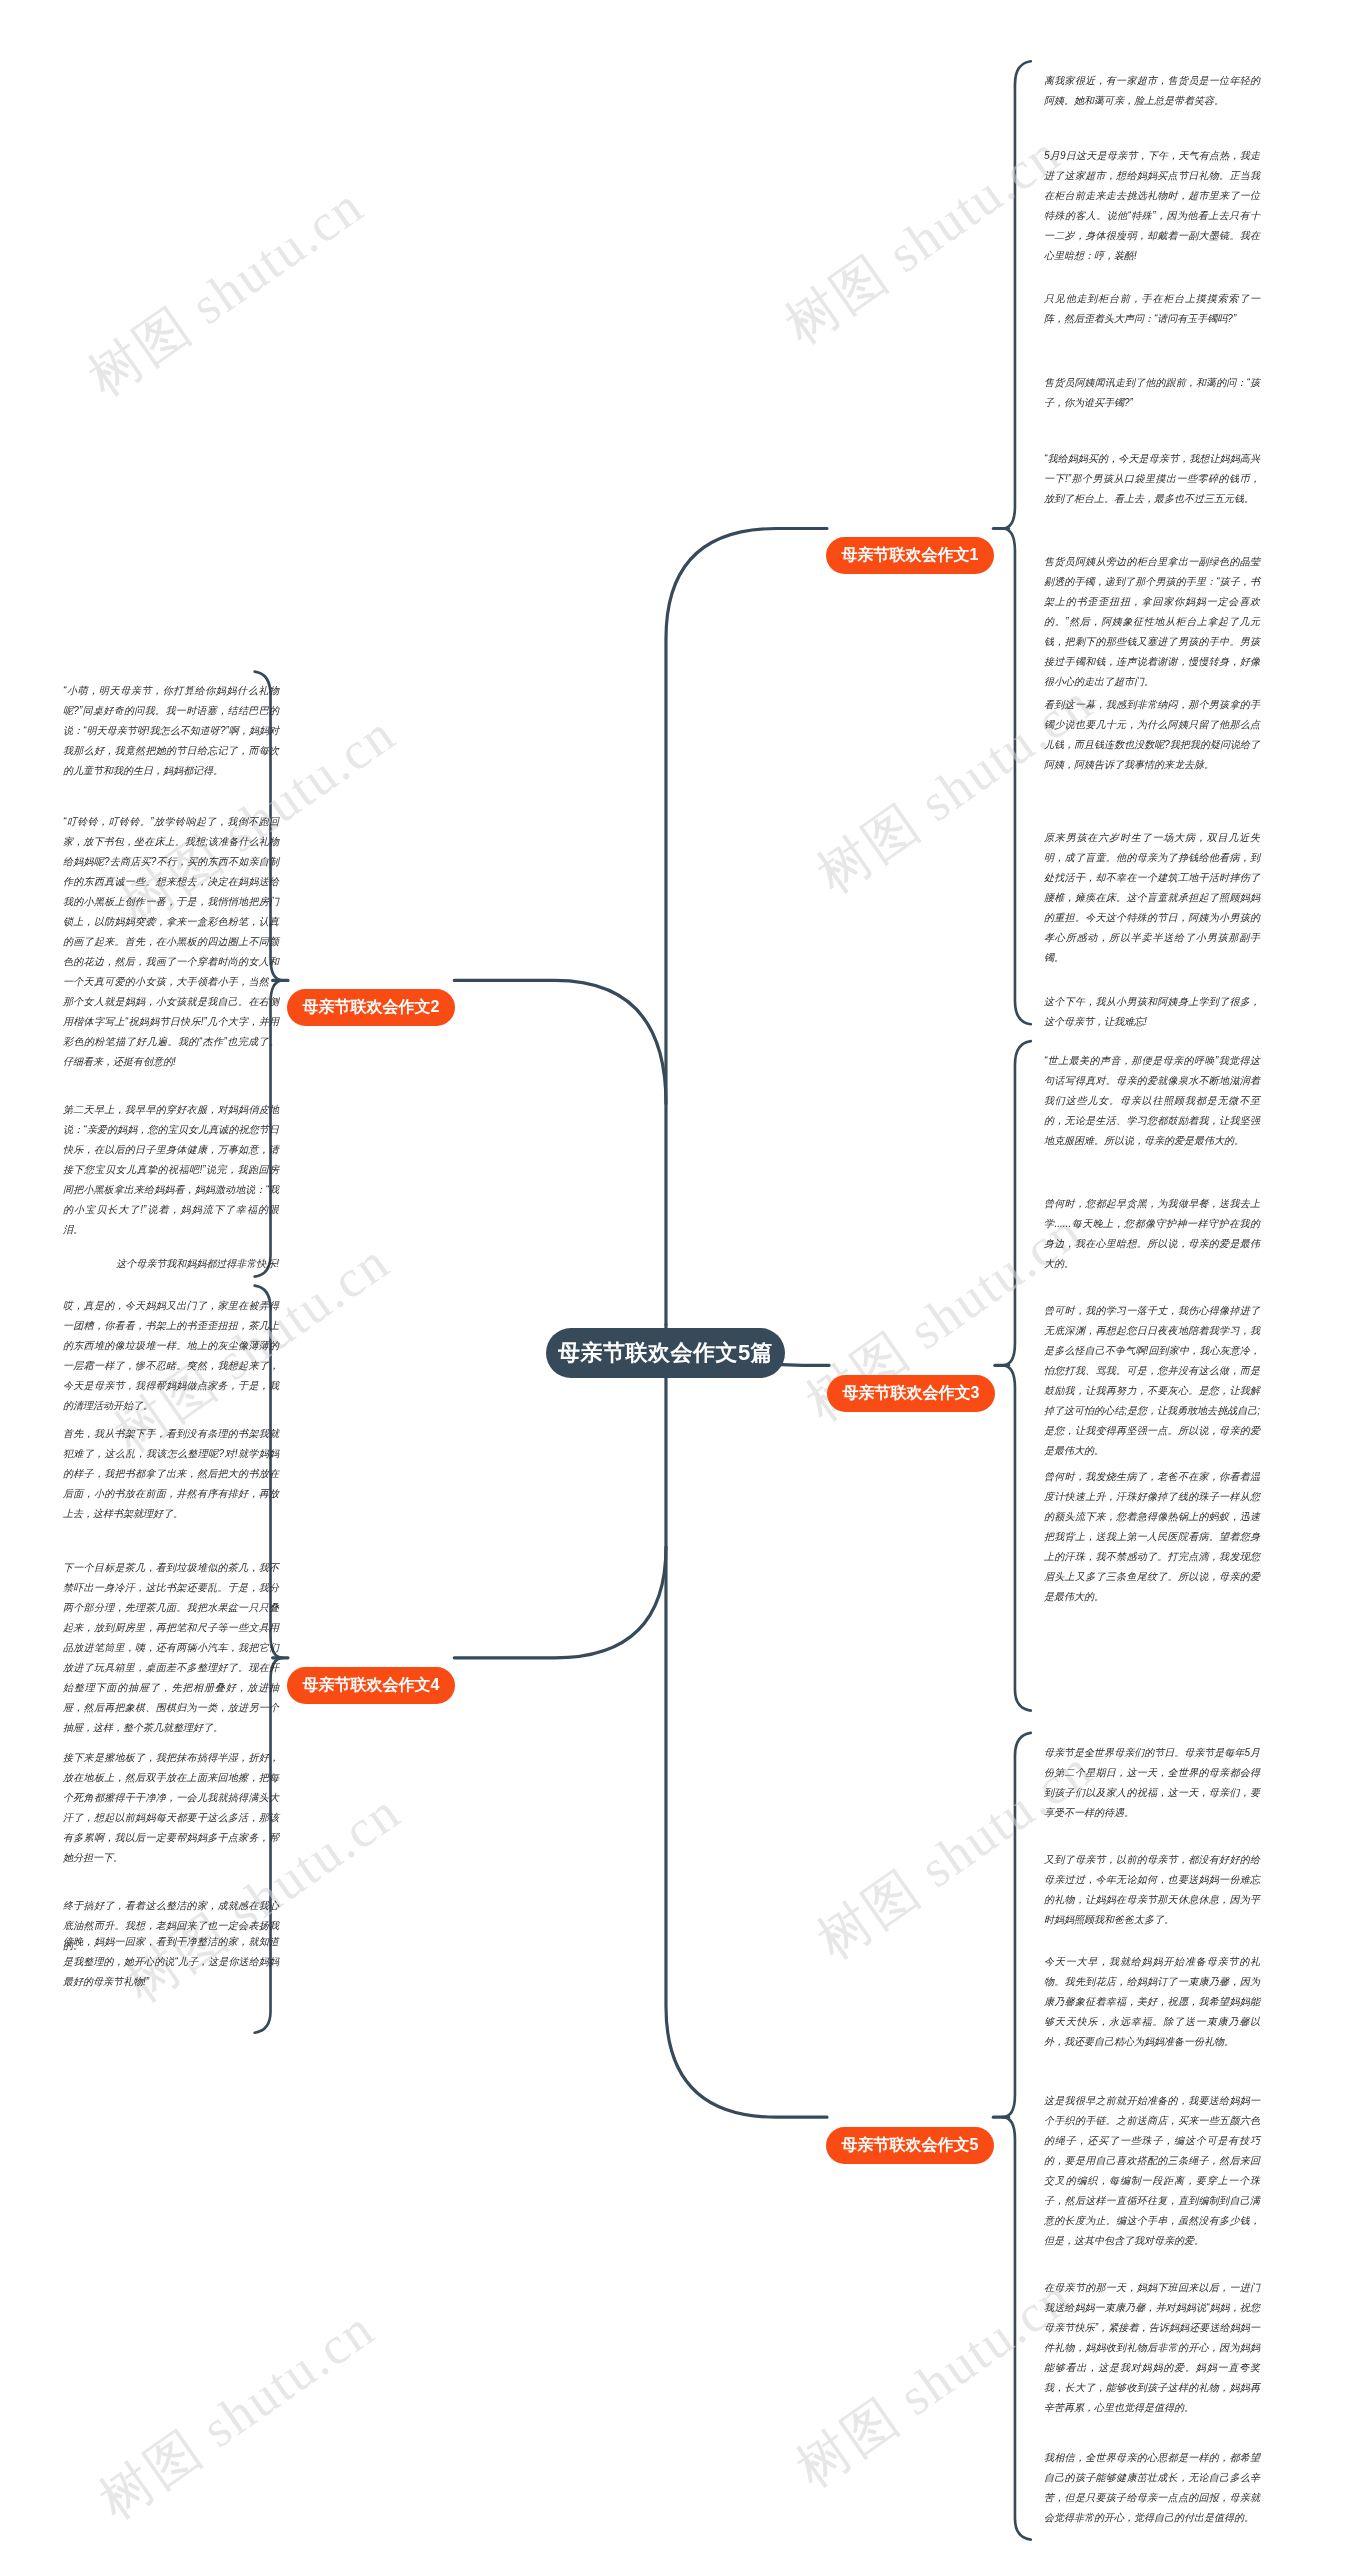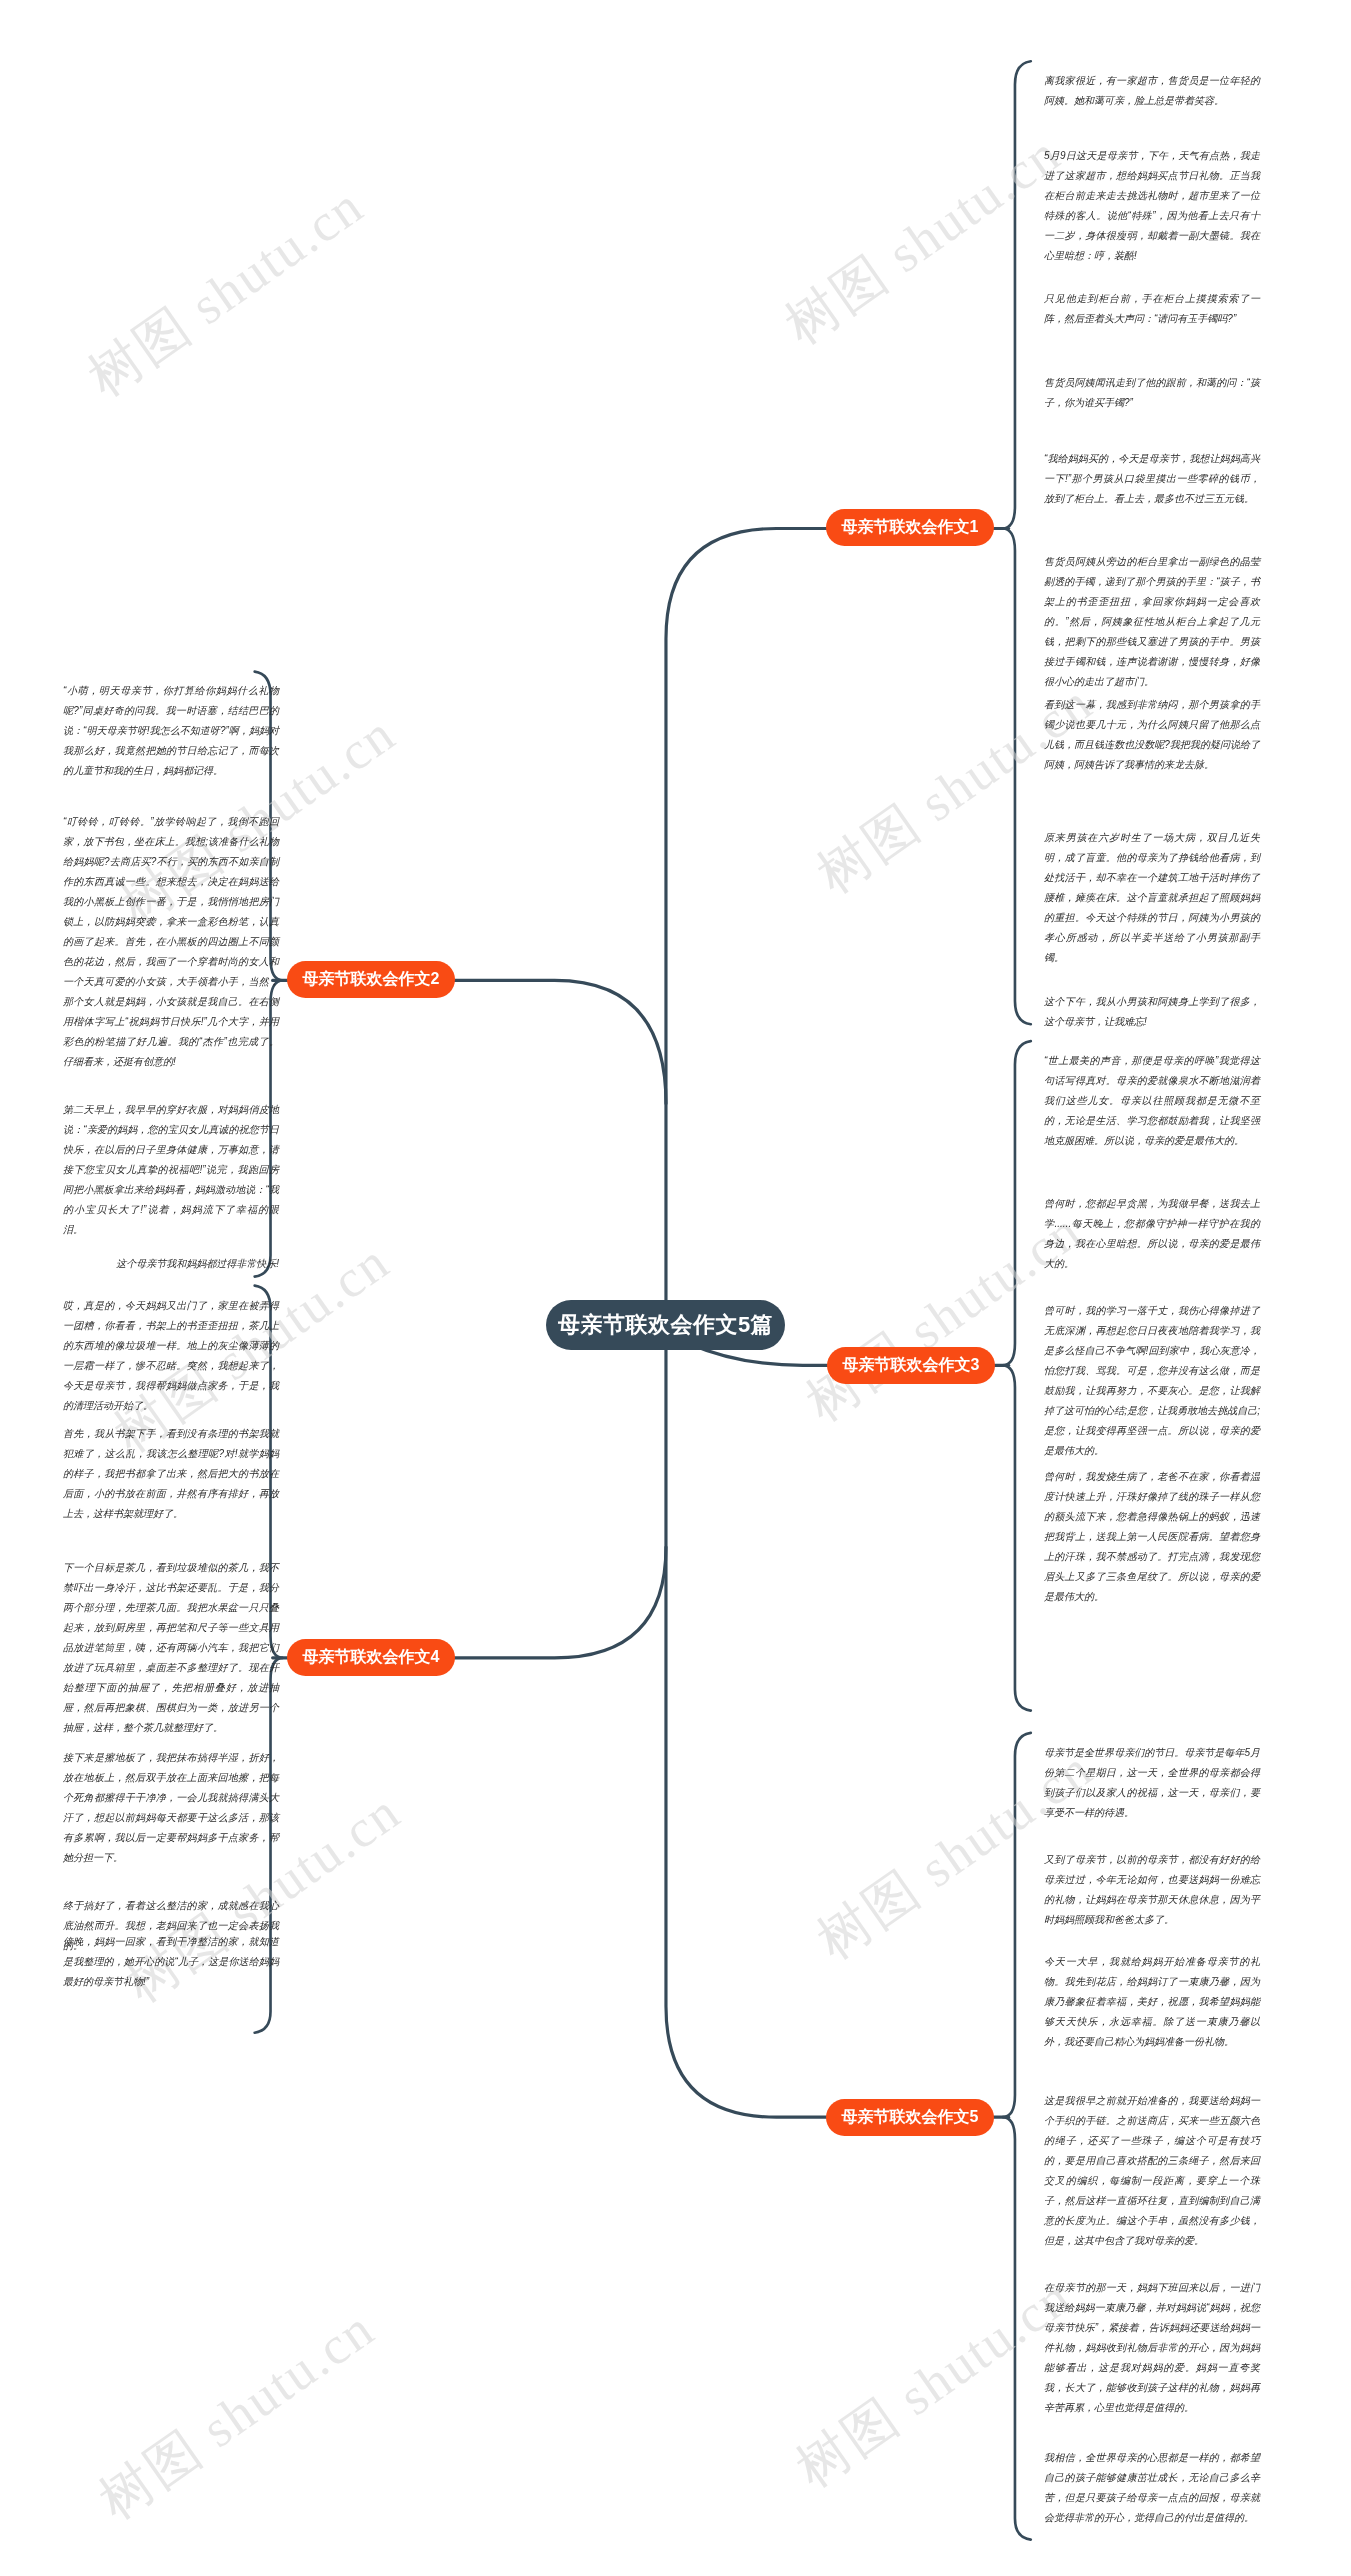--- a/index.html
+++ b/index.html
@@ -20,20 +20,21 @@
     position:absolute;width:216px;margin:12px;font-size:10px;line-height:20px;
     color:#2a2a2a;text-align:justify;text-justify:inter-ideograph;font-style:italic;
   }
   .side-r{left:1032px;}
   .side-l{left:51px;}
   .align-end{text-align:right;}
   .node{
     position:absolute;display:flex;align-items:center;justify-content:center;
     color:#ffffff;font-weight:bold;text-align:left;box-sizing:border-box;
     cursor:pointer;
+    margin-top:28px;
   }
   .node.center{
     left:546px;top:1300px;width:239px;height:50px;border-radius:25px;
     background:#364a59;font-size:22px;letter-spacing:0.5px;
   }
   .node.branch{
     width:168px;height:37px;border-radius:19px;background:#f94b14;font-size:16px;
   }
   .b1{left:826px;top:509px;}
   .b2{left:287px;top:961px;}

